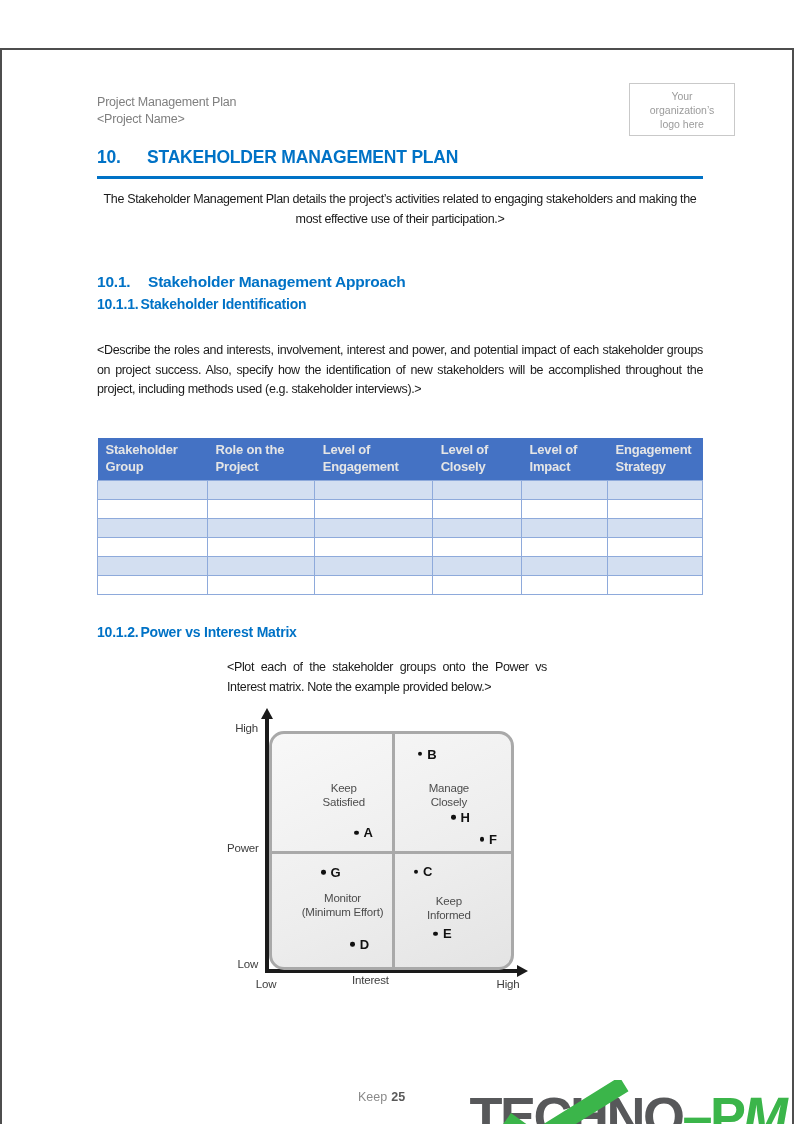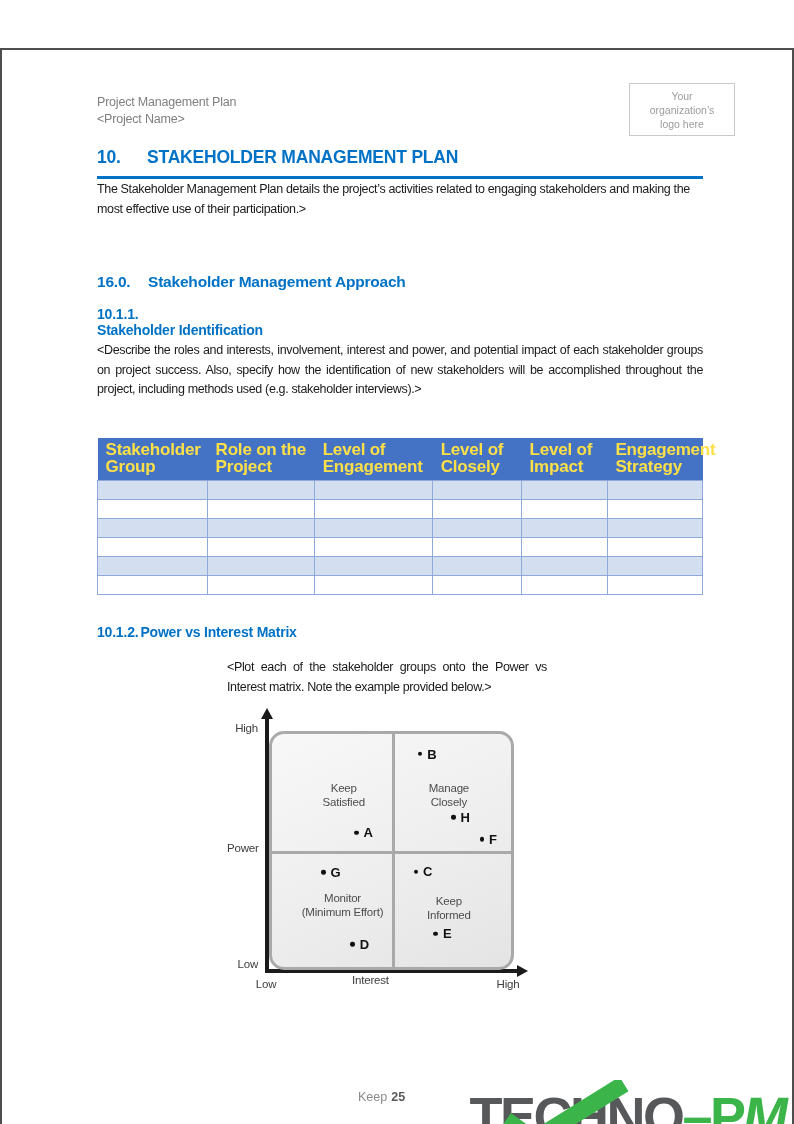--- a/index.html
+++ b/index.html
@@ -30,44 +30,44 @@
     color: #0072C6; font-size: 17.5px; font-weight: 700; letter-spacing: -0.2px;
     display: flex; padding-bottom: 8px; border-bottom: 3.5px solid #0072C6; align-items: center;
   }
   .h1-row .num { width: 50px; flex: 0 0 auto; }
   .h2-row, .h3-row {
     position: absolute; left: 95px; color: #0072C6; letter-spacing: -0.2px;
     display: flex; align-items: baseline;
   }
   .h2-row { top: 223px; font-size: 15.5px; }
   .h3-row { font-size: 14px; }
-  .h3-row.first { top: 256px; flex-direction: column; }
+  .h3-row.first { top: 246px; }
   .h3-row.second { top: 574px; }
   .h2-row .num { font-weight: 600; width: 51px; flex: 0 0 auto; }
   .h2-row .ttl { font-weight: 700; }
   .h3-row .num { font-weight: 600; margin-right: 2px; }
   .h3-row .ttl { font-weight: 700; }
   
   .para {
     position: absolute; left: 95px; width: 606px;
     color: #1a1a1a; font-size: 12.5px; line-height: 19.5px; letter-spacing: -0.35px;
   }
-  .para.intro  { top: 130px; }
+  .para.intro  { top: 140px; text-align: center; }
   .para.ident  { top: 291px; text-align: justify; }
   .para.matrix { top: 608px; text-align: justify; }
   
   table.stk {
     position: absolute; left: 95px; top: 388px; width: 606px;
     border-collapse: collapse; table-layout: fixed;
   }
   table.stk col.c1 { width: 18.2%; } table.stk col.c2 { width: 17.7%; }
   table.stk col.c3 { width: 19.5%; } table.stk col.c4 { width: 14.7%; }
   table.stk col.c5 { width: 14.2%; } table.stk col.c6 { width: 15.7%; }
   table.stk th {
-    background: #4472C4; color: #fde047; font-size: 17px; font-weight: 700;
+    background: #4472C4; color: #e5e5e5; font-size: 13px; font-weight: 700;
     text-align: left; vertical-align: top; padding: 4px 8px; line-height: 16.5px;
     height: 42px; letter-spacing: -0.2px;
   }
   table.stk td {
     height: 19px; border: 1px solid #8EAADB; padding: 0 6px; font-size: 12px;
   }
   table.stk tr.shade td { background: #D3DFF1; }
   table.stk tr.plain td { background: #ffffff; }
   
   .matrix { position: absolute; left: 225px; top: 656px; width: 320px; height: 296px; }
@@ -140,21 +140,21 @@
   </div>
 
   <div class="h1-row">
     <span class="num">10.</span>
     <span class="ttl">STAKEHOLDER MANAGEMENT PLAN</span>
   </div>
 
   <div class="para intro">The Stakeholder Management Plan details the project’s activities related to engaging stakeholders and making the most effective use of their participation.&gt;</div>
 
   <div class="h2-row">
-    <span class="num">16.0.</span>
+    <span class="num">10.1.</span>
     <span class="ttl">Stakeholder Management Approach</span>
   </div>
 
   <div class="h3-row first">
     <span class="num">10.1.1.</span>
     <span class="ttl">Stakeholder Identification</span>
   </div>
 
   <div class="para ident">&lt;Describe the roles and interests, involvement, interest and power, and potential impact of each stakeholder groups on project success.  Also, specify how the identification of new stakeholders will be accomplished throughout the project, including methods used (e.g. stakeholder interviews).&gt;</div>
 

